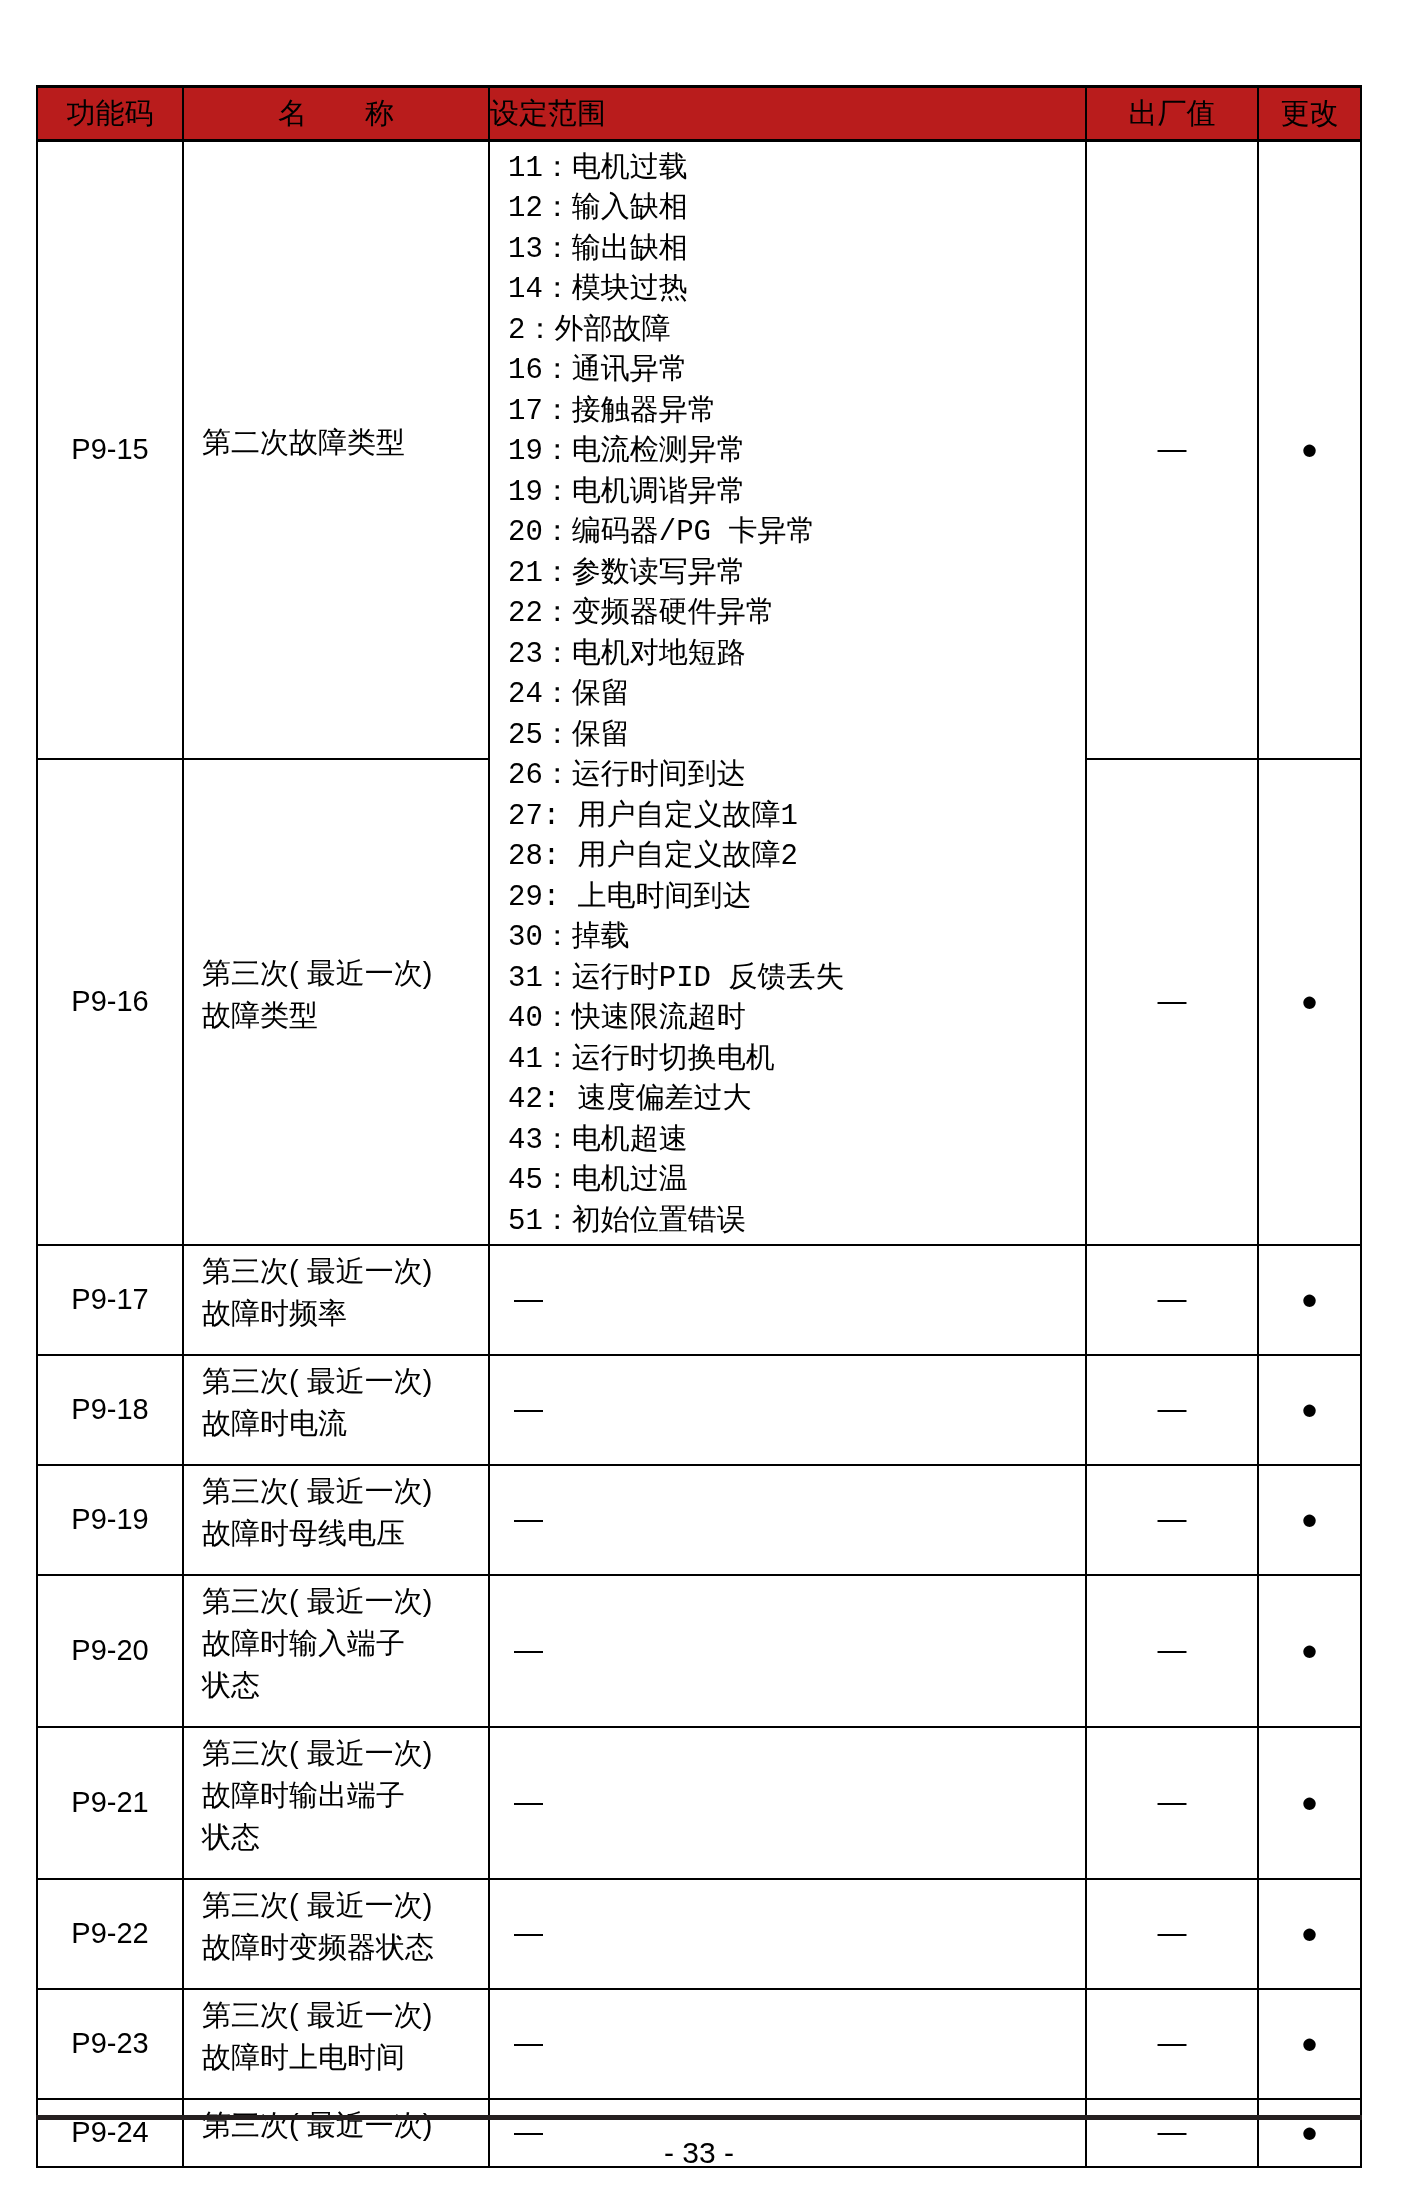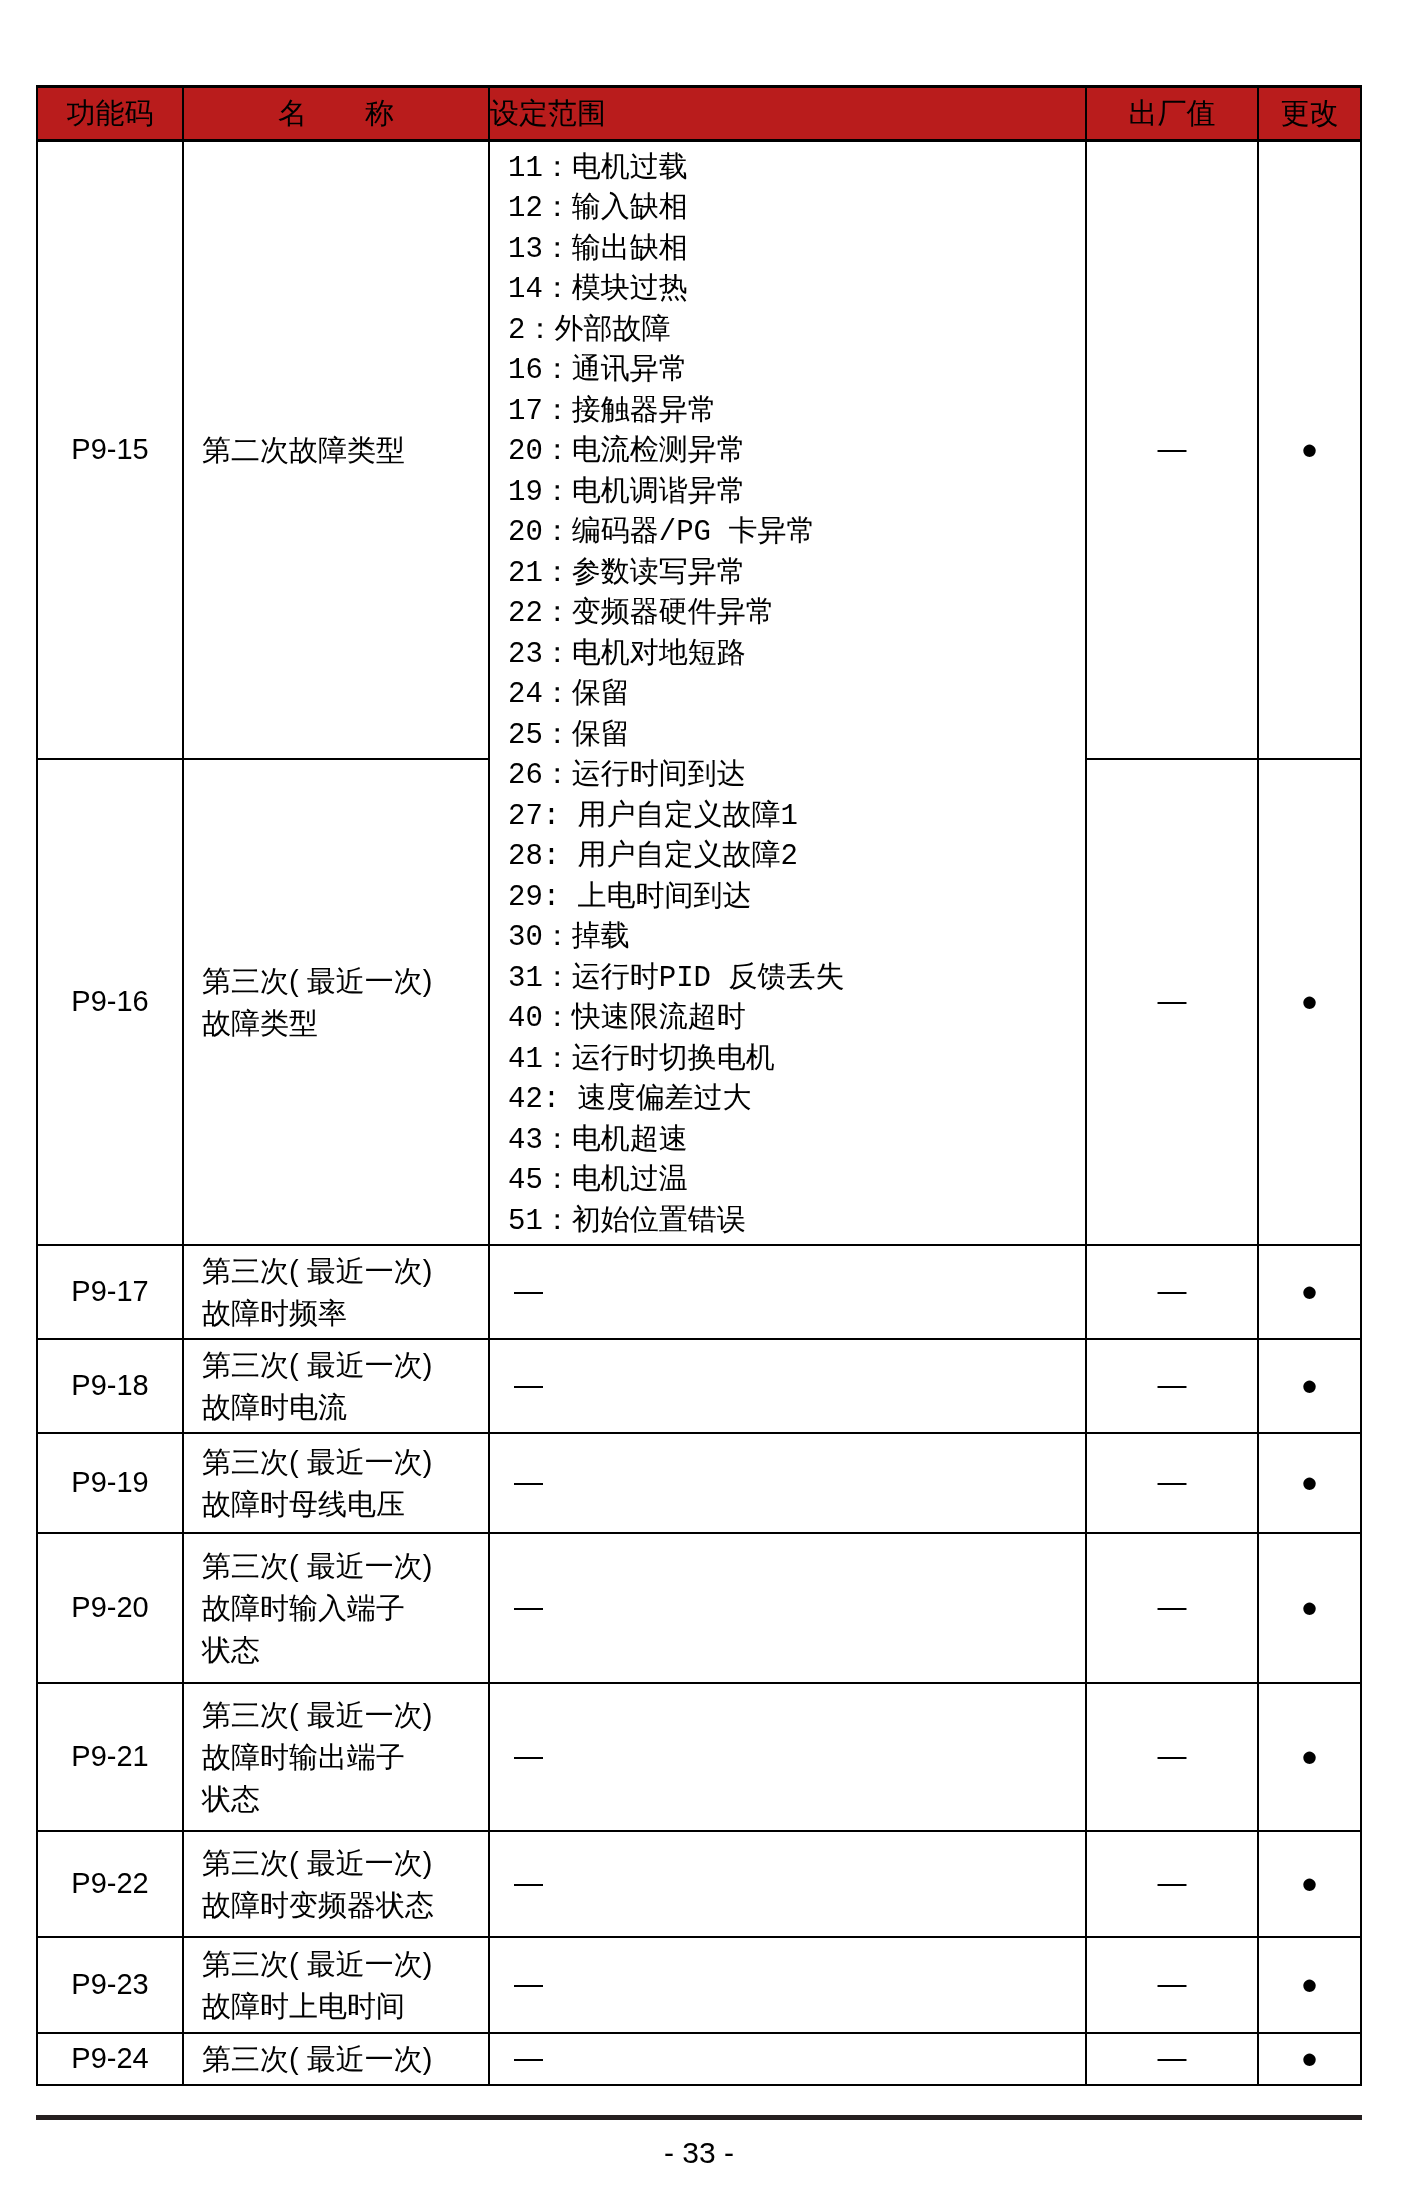--- a/index.html
+++ b/index.html
@@ -53,21 +53,21 @@
     text-align:center;
     border-bottom:3px solid #000;
     border-top:3px solid #000;
   }
   .param-table thead th.h-range {
     text-align:left;
   }
   .code-cell { text-align:center;border-radius:31px; }
   .name-cell {
     text-align:left;
-    padding:4px 8px 4px 18px;
+    padding:4px 8px 20px 18px;
     line-height:42px;
     white-space:pre-line;
   }
   .range-list-cell {
     vertical-align:top;
     padding:5px 4px 0 18px;
     line-height:40.5px;
     font-family:Liberation Mono, monospace;
   }
   .range-dash-cell {
@@ -120,21 +120,21 @@
         <td class="code-cell">P9-15</td>
         <td class="name-cell">第二次故障类型</td>
         <td class="range-list-cell" rowspan="2">
             <div class="list-line">11：电机过载</div>
             <div class="list-line">12：输入缺相</div>
             <div class="list-line">13：输出缺相</div>
             <div class="list-line">14：模块过热</div>
             <div class="list-line">2：外部故障</div>
             <div class="list-line">16：通讯异常</div>
             <div class="list-line">17：接触器异常</div>
-            <div class="list-line">20：电流检测异常</div>
+            <div class="list-line">19：电流检测异常</div>
             <div class="list-line">19：电机调谐异常</div>
             <div class="list-line">20：编码器/PG 卡异常</div>
             <div class="list-line">21：参数读写异常</div>
             <div class="list-line">22：变频器硬件异常</div>
             <div class="list-line">23：电机对地短路</div>
             <div class="list-line">24：保留</div>
             <div class="list-line">25：保留</div>
             <div class="list-line">26：运行时间到达</div>
             <div class="list-line">27: 用户自定义故障1</div>
             <div class="list-line">28: 用户自定义故障2</div>

